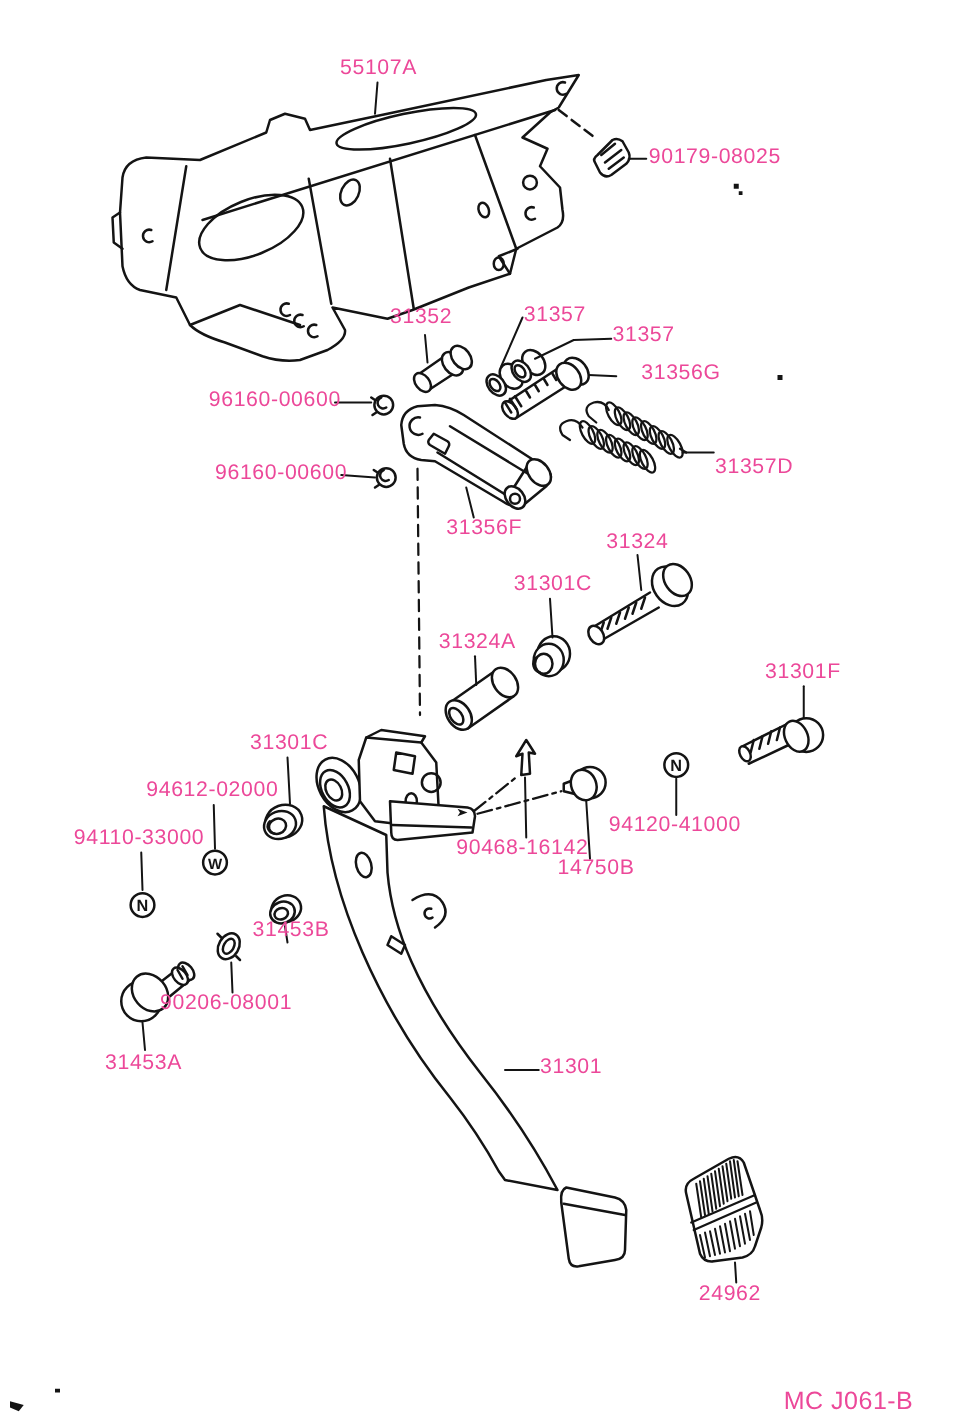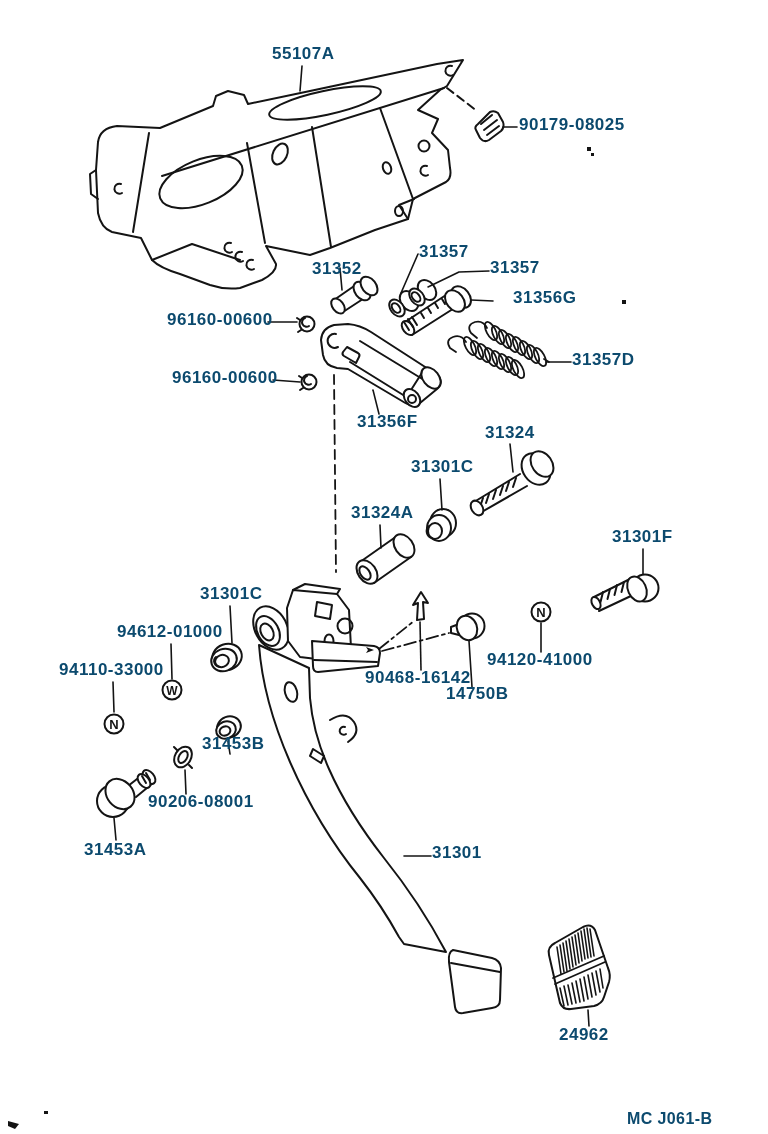--- a/index.html
+++ b/index.html
@@ -1,21 +1,21 @@
 <!DOCTYPE html>
 <html><head>
 <meta charset="utf-8">
 <style>
   html,body{margin:0;padding:0;background:#fff;}
   .page{position:relative;width:768px;height:1134px;background:#ffffff;overflow:hidden;
         font-family:"Liberation Sans", sans-serif;}
   .art{position:absolute;left:0;top:0;}
-  .plabel{position:absolute;font-weight:bold;font-size:17px;line-height:1;
-          letter-spacing:0.5px;color:#0c4a6e;white-space:nowrap;}
-  .figcode{font-size:16px;letter-spacing:0.4px;}
+  .plabel{position:absolute;font-weight:normal;font-size:17px;line-height:1;
+          letter-spacing:0.5px;color:#ec4899;white-space:nowrap;}
+  .figcode{font-size:20px;letter-spacing:0.4px;}
   svg *{vector-effect:non-scaling-stroke;}
 </style>
 </head>
 <body>
 
 <div class="page">
 
 <svg class="art" width="768" height="1134" viewBox="0 0 768 1134" fill="none" stroke="#141414" stroke-width="2" stroke-linecap="round" stroke-linejoin="round">
 
   <g>
@@ -295,38 +295,38 @@
     <rect x="587" y="147" width="4" height="4"></rect>
     <rect x="591" y="153" width="3" height="3"></rect>
     <rect x="622" y="300" width="4" height="4"></rect>
     <rect x="44" y="1111" width="4" height="3"></rect>
     <path d="M8,1121 l11,3 l-4,5 l-7,-3 Z"></path>
   </g>
 </svg>
 
   <div class="plabel" style="left:272px;top:45px">55107A</div>
   <div class="plabel" style="left:519px;top:116px">90179-08025</div>
-  <div class="plabel" style="left:312px;top:260px">31352</div>
+  <div class="plabel" style="left:312px;top:244px">31352</div>
   <div class="plabel" style="left:419px;top:243px">31357</div>
   <div class="plabel" style="left:490px;top:259px">31357</div>
   <div class="plabel" style="left:513px;top:289px">31356G</div>
   <div class="plabel" style="left:167px;top:311px">96160-00600</div>
   <div class="plabel" style="left:172px;top:369px">96160-00600</div>
   <div class="plabel" style="left:357px;top:413px">31356F</div>
-  <div class="plabel" style="left:572px;top:351px">31357D</div>
+  <div class="plabel" style="left:572px;top:364px">31357D</div>
   <div class="plabel" style="left:485px;top:424px">31324</div>
   <div class="plabel" style="left:411px;top:458px">31301C</div>
   <div class="plabel" style="left:351px;top:504px">31324A</div>
   <div class="plabel" style="left:612px;top:528px">31301F</div>
   <div class="plabel" style="left:487px;top:651px">94120-41000</div>
   <div class="plabel" style="left:365px;top:669px">90468-16142</div>
   <div class="plabel" style="left:446px;top:685px">14750B</div>
   <div class="plabel" style="left:200px;top:585px">31301C</div>
-  <div class="plabel" style="left:117px;top:623px">94612-01000</div>
+  <div class="plabel" style="left:117px;top:623px">94612-02000</div>
   <div class="plabel" style="left:59px;top:661px">94110-33000</div>
   <div class="plabel" style="left:202px;top:735px">31453B</div>
-  <div class="plabel" style="left:148px;top:793px">90206-08001</div>
+  <div class="plabel" style="left:128px;top:793px">90206-08001</div>
   <div class="plabel" style="left:84px;top:841px">31453A</div>
   <div class="plabel" style="left:432px;top:844px">31301</div>
   <div class="plabel" style="left:559px;top:1026px">24962</div>
 
   <div class="plabel figcode" style="left:627px;top:1111px">MC J061-B</div>
 </div>
 
 </body></html>

